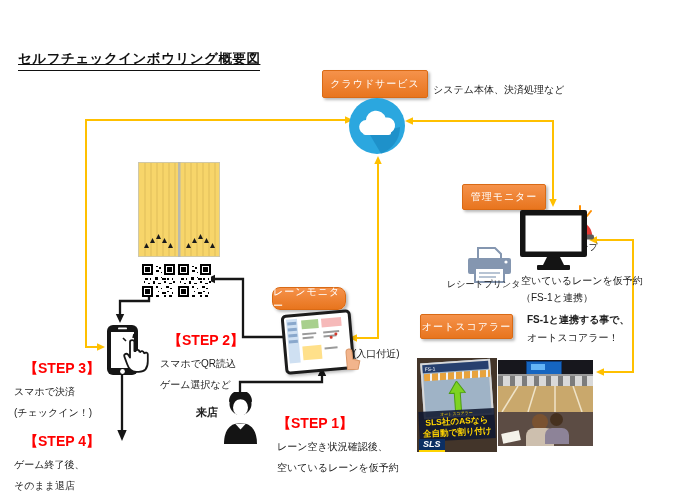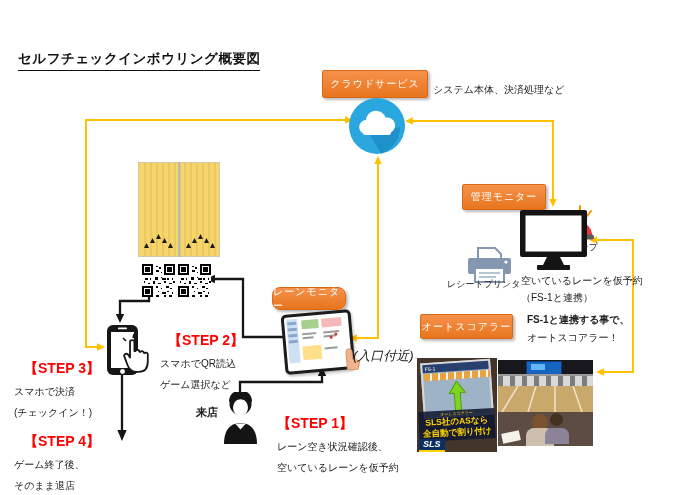--- a/index.html
+++ b/index.html
@@ -1,20 +1,20 @@
 <!DOCTYPE html>
 <html><head>
 <meta charset="utf-8">
 <style>
   html,body{margin:0;padding:0;background:#e8e8e8;}
   .canvas{position:relative;width:700px;height:495px;background:#ffffff;margin:0 auto;
           font-family:"Liberation Sans","DejaVu Sans",sans-serif;overflow:hidden;}
   .abs{position:absolute;}
   .title{left:18px;top:50px;font-size:13.5px;font-weight:bold;color:#111;
-         border-bottom:1.6px solid #111;padding-bottom:2px;letter-spacing:.5px;}
+         border-bottom:1.6px solid #111;padding-bottom:2px;letter-spacing:.5px;text-decoration:underline;}
   .obox{background:linear-gradient(#f5924b,#e8751e);border:1px solid #d96a15;border-radius:2px;
         color:#fff;display:flex;align-items:center;justify-content:center;
         box-shadow:2px 2px 3px rgba(0,0,0,.28);letter-spacing:1px;}
   .note{font-size:10px;color:#222;white-space:nowrap;}
   .small-note{font-size:9px;color:#222;white-space:nowrap;}
   .step .t{color:#ff0000;font-weight:bold;font-size:14px;white-space:nowrap;margin-top:32px;}
   .step .l{font-size:10px;color:#222;margin-top:7px;white-space:nowrap;}
   svg{display:block;}
   .conn{position:absolute;left:0;top:0;pointer-events:none;}
   
@@ -253,21 +253,21 @@
     <div class="tx" style="left:17px;top:21px;width:11px;"></div>
     <div class="tx" style="left:38px;top:17px;width:16px;"></div>
     <div class="tx" style="left:38px;top:21px;width:13px;"></div>
     <div class="tx" style="left:38px;top:33px;width:13px;"></div>
     <div class="dot" style="left:44px;top:22px;"></div>
     <div class="dot" style="left:49px;top:19px;"></div>
     <svg style="position:absolute;right:-10px;bottom:-4px;" width="24" height="26" viewBox="0 0 24 26">
       <path d="M9,25 L9,8 q0,-3.4 3,-3.4 q3,0 3,3.4 l0,7 l7,2.5 l-2.5,8.5 Z" fill="#f2b48c" stroke="#d99668" stroke-width="1"></path>
     </svg>
   </div>
-  <div class="abs small-note" style="left:353px;top:347px;font-size:13px;font-style:italic;">(入口付近)</div>
+  <div class="abs small-note" style="left:353px;top:347px;font-size:10px;">(入口付近)</div>
 
   <div class="abs obox" style="left:462px;top:184px;width:82px;height:24px;font-size:10px;">
     <span>管理モニター</span>
   </div>
 
   <svg class="abs" style="left:563px;top:205px;" width="34" height="36" viewBox="0 0 34 36">
     <g stroke="#ff8f00" stroke-width="2" stroke-linecap="round">
       <line x1="6" y1="6" x2="10" y2="11"></line>
         <line x1="17" y1="1" x2="17" y2="7"></line>
         <line x1="28" y1="6" x2="24" y2="11"></line>

